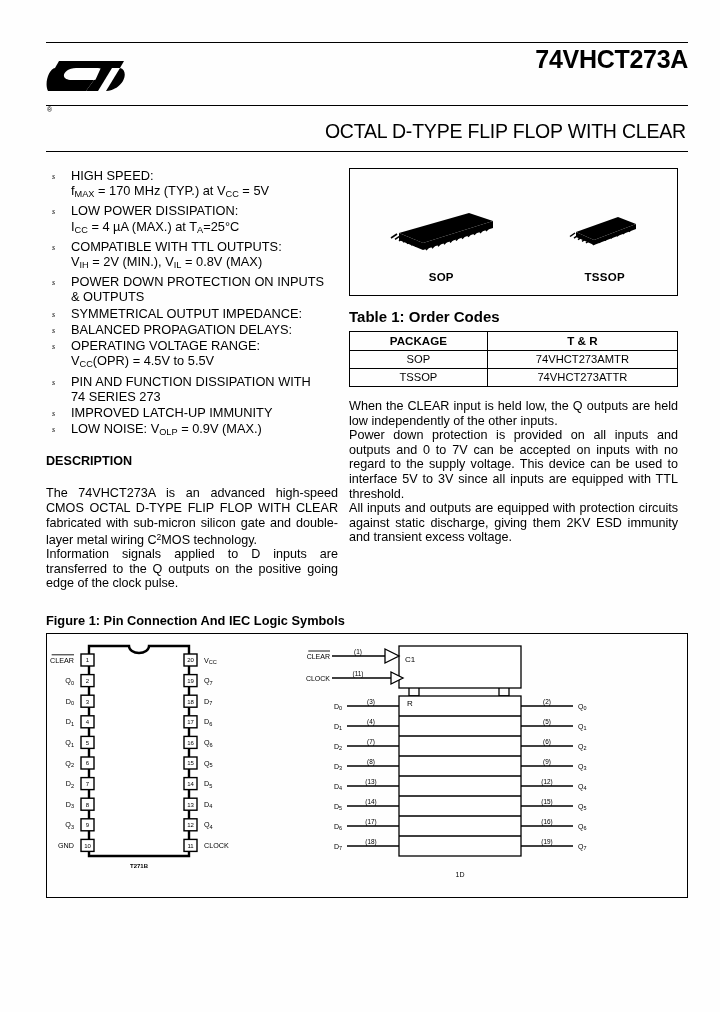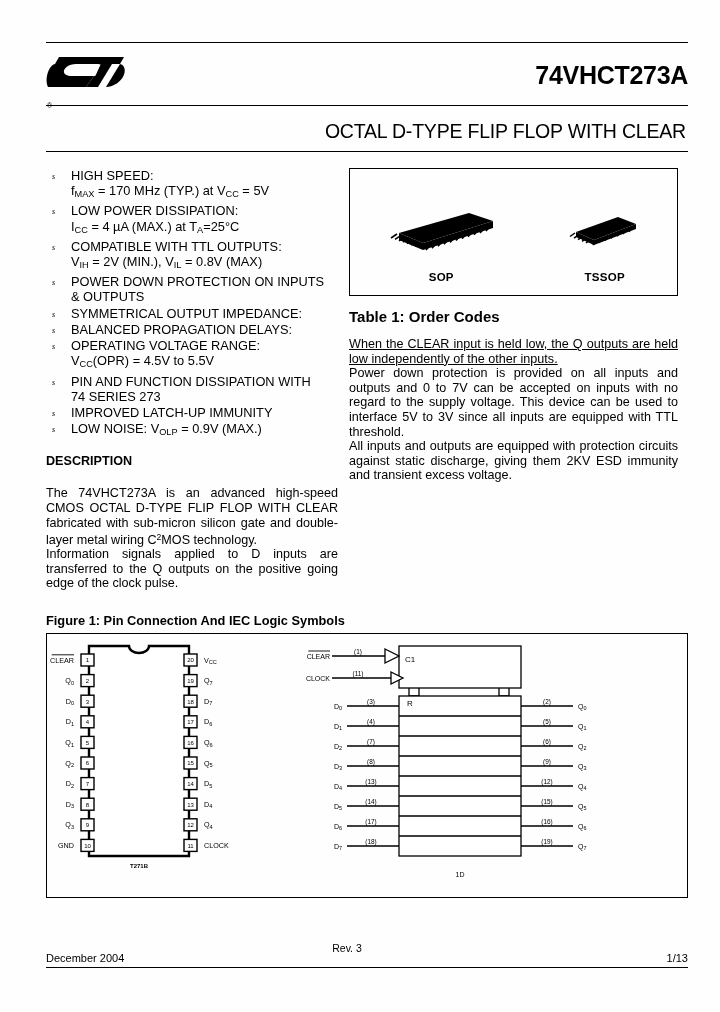--- a/index.html
+++ b/index.html
@@ -22,21 +22,21 @@
   }
   .content {
     position: absolute;
     left: 46px; top: 42px;
     width: 642px;
   }
 
   
   .rule { border-top: 1.4px solid #000; width: 100%; }
   .header-row {
-    display: flex; align-items: center;
+    display: flex; align-items: flex-start;
     justify-content: space-between;
     height: 62px;
     padding-top: 4px;
   }
   .st-logo { width: 86px; height: 48px; position: relative; display:block; }
   .st-reg {
     font-size: 7px; vertical-align: bottom;
     margin-left: 1px; display:inline-block;
   }
   .part-number {
@@ -268,22 +268,40 @@
                   <path d="M62 23 L59 27"></path>
                     <path d="M68 20.8 L65 24.8"></path>
                 </g>
               </svg>
               <div class="pkg-label">TSSOP</div>
             </div>
           </div>
         </div>
 
         <div class="tbl-caption">Table 1: Order Codes</div>
-
-        <p class="body" style="margin-top:12px;text-decoration:underline;">When the CLEAR input is held low, the Q outputs are held low independently of the other inputs.</p>
+        <table class="order">
+          <thead>
+            <tr>
+              <th class="c1">PACKAGE</th>
+              <th>T &amp; R</th>
+            </tr>
+          </thead>
+          <tbody>
+              <tr>
+                <td class="c1">SOP</td>
+                <td>74VHCT273AMTR</td>
+              </tr>
+              <tr>
+                <td class="c1">TSSOP</td>
+                <td>74VHCT273ATTR</td>
+              </tr>
+            </tbody>
+        </table>
+
+        <p class="body" style="margin-top:12px;">When the CLEAR input is held low, the Q outputs are held low independently of the other inputs.</p>
         <p class="body cont">Power down protection is provided on all inputs and outputs and 0 to 7V can be accepted on inputs with no regard to the supply voltage. This device can be used to interface 5V to 3V since all inputs are equipped with TTL threshold.</p>
         <p class="body cont">All inputs and outputs are equipped with protection circuits against static discharge, giving them 2KV ESD immunity and transient excess voltage.</p>
       </div>
     </div>
 
     <div class="fig-caption">Figure 1: Pin Connection And IEC Logic Symbols</div>
     <div class="fig-box">
       <svg width="640" height="262" viewBox="0 0 640 262">
 
         <g stroke="#000" fill="none">
@@ -503,21 +521,13 @@
             </g>
             <text x="500" y="209.5" font-size="6.4" font-family="Liberation Sans, sans-serif" text-anchor="middle" fill="#000">(19)</text>
           </g>
         <text x="413" y="243" font-size="7" font-family="Liberation Sans, sans-serif" text-anchor="middle" fill="#000">1D</text>
         <text x="360" y="72" font-size="8" font-family="Liberation Sans, sans-serif" fill="#000">R</text>
         <text x="358" y="28" font-size="8" font-family="Liberation Sans, sans-serif" fill="#000">C1</text>
       </svg>
     </div>
   </div>
 
-  <div class="footer">
-    <div class="rev">Rev. 3</div>
-    <div class="foot-row">
-      <span>December 2004</span>
-      <span>1/13</span>
-    </div>
-    <div class="foot-rule"></div>
-  </div>
 </div>
 
 </body></html>

